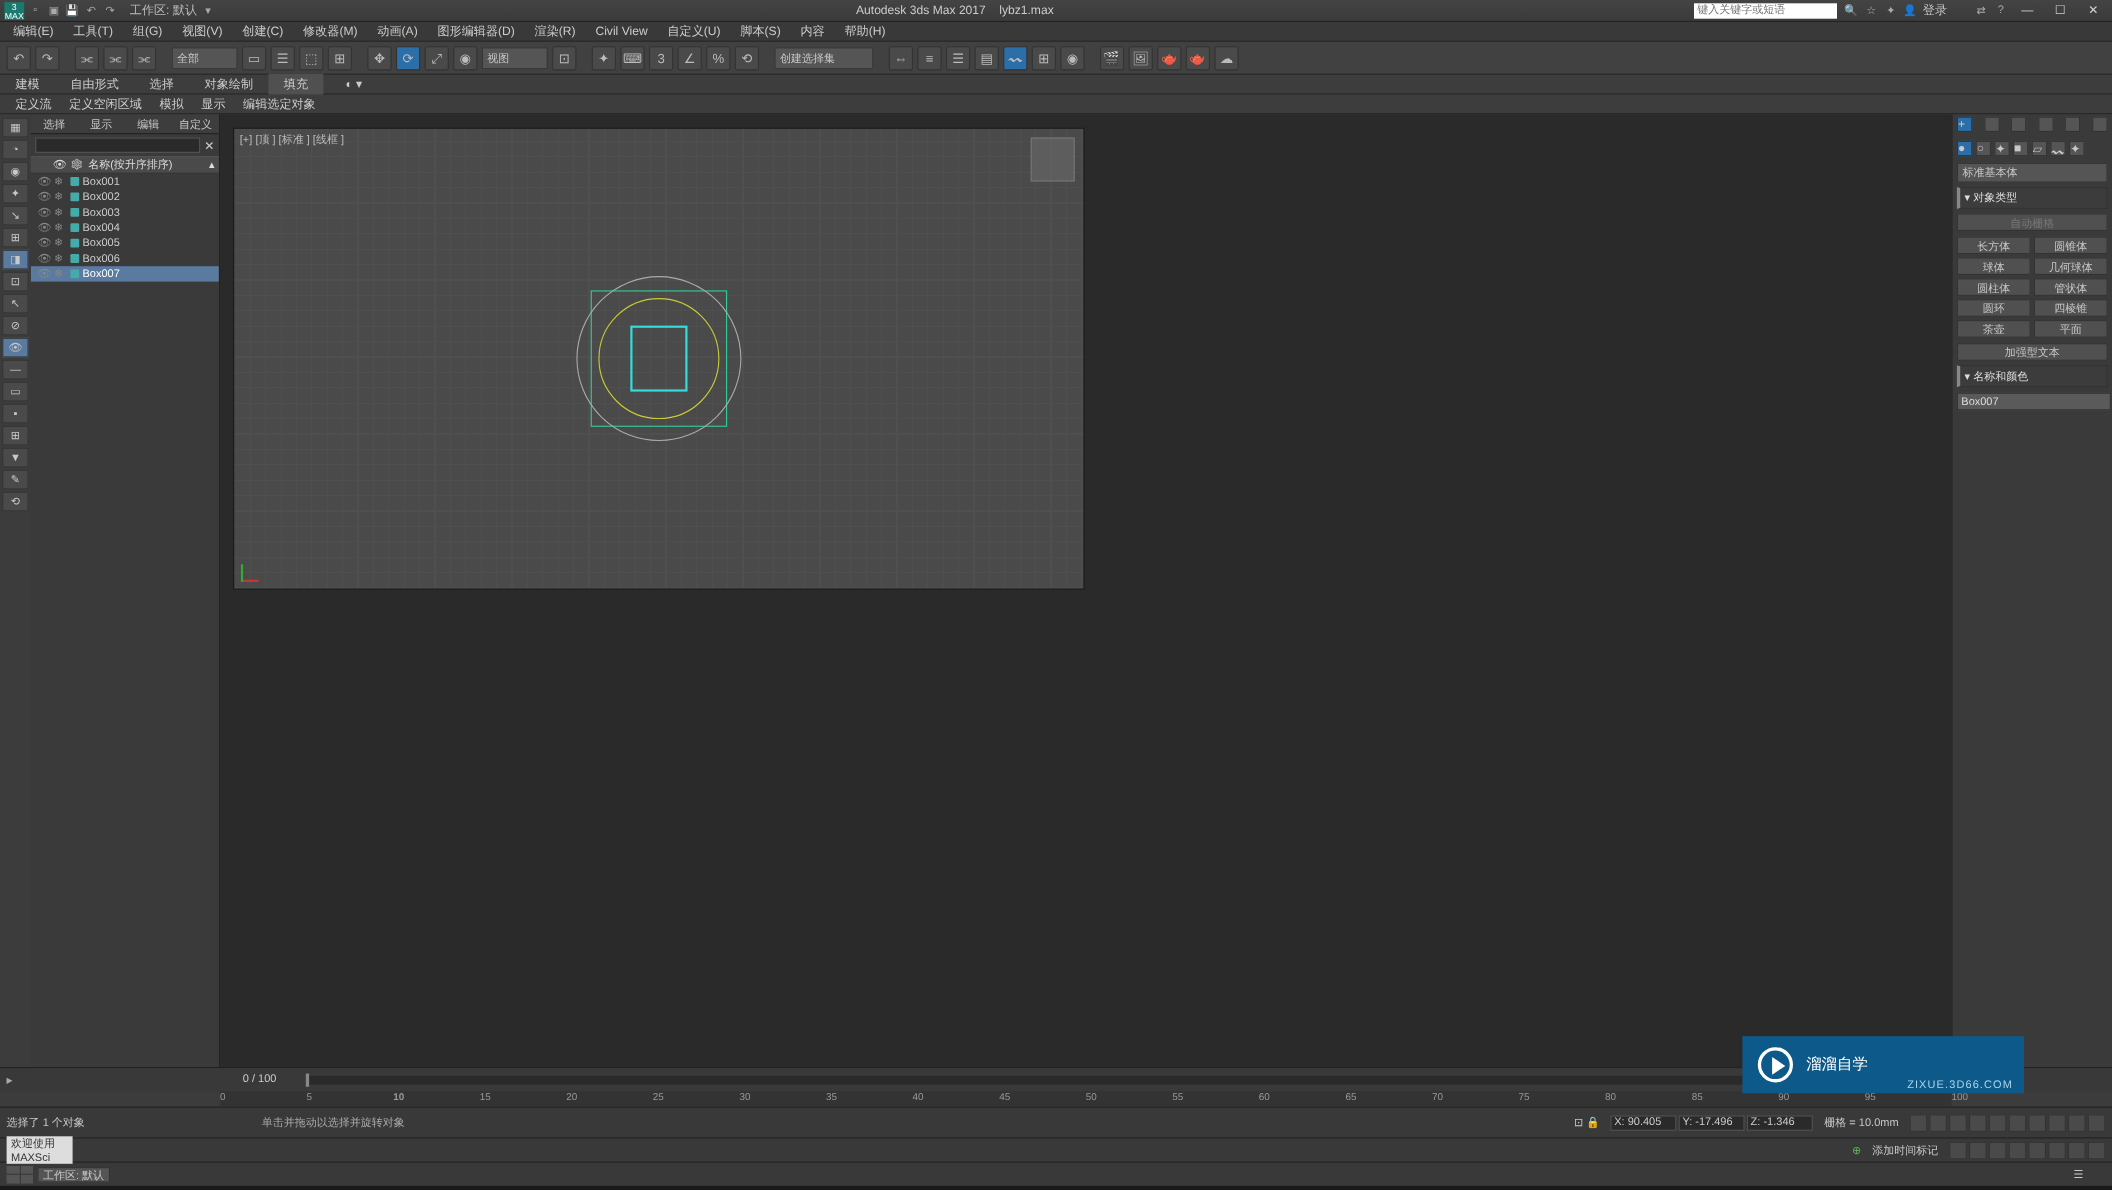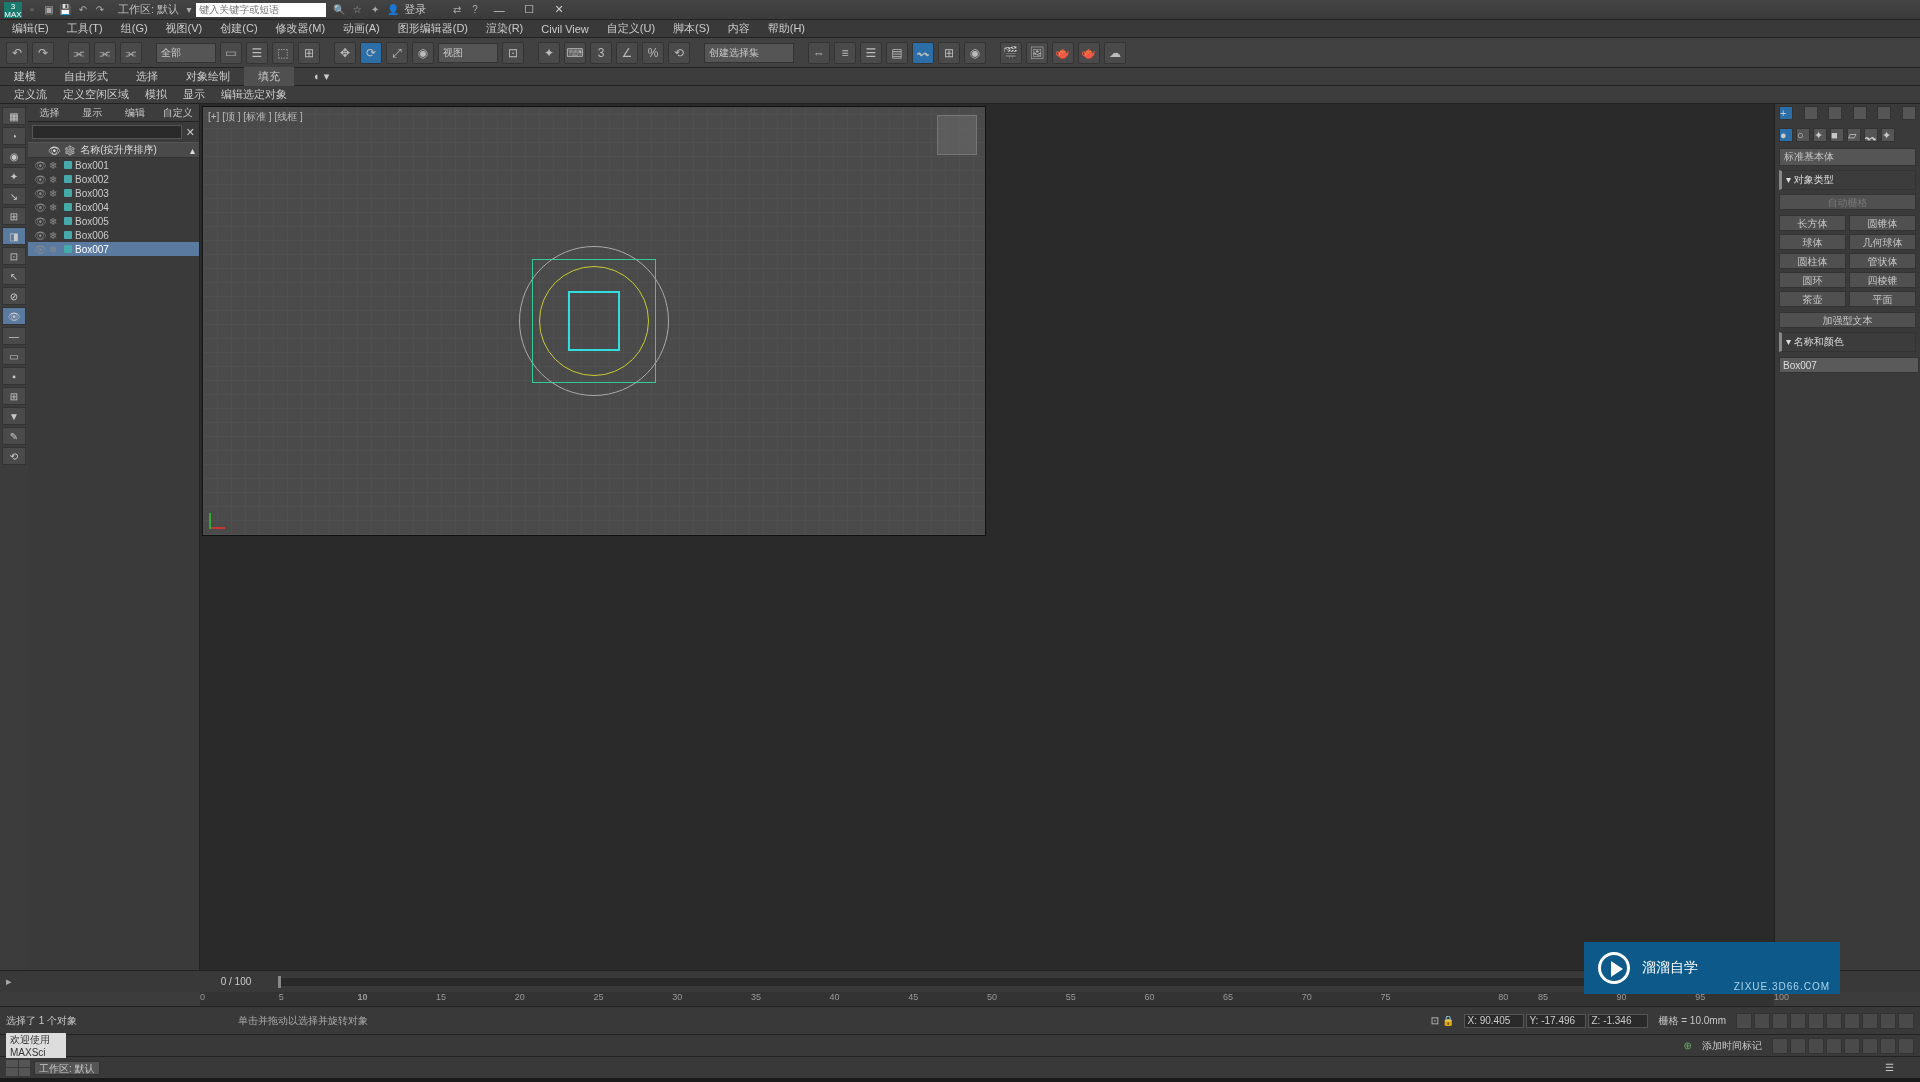--- a/index.html
+++ b/index.html
@@ -42,21 +42,21 @@
 .se-filter { height:20px; display:flex; align-items:center; padding:0 4px; gap:4px;}
 .se-filter input { flex:1; height:14px; background:#2a2a2a; border:1px solid #555; color:#ccc; font-size:10px;}
 .se-head { height:16px; background:#4a4a4a; display:flex; align-items:center; padding-left:20px; font-size:10px; color:#ddd; border-top:1px solid #555; border-bottom:1px solid #333;}
 .se-list { flex:1; background:#3a3a3a; overflow:auto;}
 .se-row { height:14px; display:flex; align-items:center; padding-left:6px; font-size:10px; color:#ccc; gap:3px;}
 .se-row.sel { background:#5a7aa0; color:#fff;}
 .se-row .eye { width:12px; color:#888;}
 .se-row .ice { width:12px; color:#888;}
 .se-row .dot { width:8px; height:8px; background:#4aa; border-radius:1px;}
 
-.viewgrid { flex:1; display:grid; grid-template-columns:1fr 1fr; grid-template-rows:1fr 1fr; gap:3px; background:#2a2a2a; padding:2px;}
+.viewgrid { flex:1; display:grid; grid-template-columns:1fr 1fr; grid-template-rows:1fr 1fr; gap:3px; background:#2a2a2a; padding:12px;}
 .vp { background:#4a4a4a; border:1px solid #111; position:relative; overflow:hidden;}
 .vp.active { border:1px solid #d4a84b;}
 .vp-label { position:absolute; top:3px; left:5px; font-size:10px; color:#bbb; z-index:10;}
 .vp-cube { position:absolute; top:8px; right:8px; width:40px; height:40px; background:#666; border:1px solid #888; opacity:0.7;}
 .vp-axis { position:absolute; bottom:6px; left:6px; width:24px; height:24px;}
 .vp-axis::before { content:""; position:absolute; left:0; bottom:0; width:16px; height:2px; background:#c33;}
 .vp-axis::after { content:""; position:absolute; left:0; bottom:0; width:2px; height:16px; background:#3a3;}
 
 .vp-grid { position:absolute; inset:0; background-image:
   repeating-linear-gradient(0deg,#555 0,#555 1px,transparent 1px,transparent 14px),
@@ -152,20 +152,24 @@
 <div class="titlebar">
   <div class="left-icons">
     <div class="max-logo">3<br>MAX</div>
     <div class="ico">▫</div>
     <div class="ico">▣</div>
     <div class="ico">💾</div>
     <div class="ico">↶</div>
     <div class="ico">↷</div>
     <span class="ws-label">工作区: 默认</span>
     <div class="ico">▾</div>
+  </div>
+  <div class="center">
+    <span>Autodesk 3ds Max 2017</span>&nbsp;&nbsp;&nbsp;
+    <span>lybz1.max</span>
   </div>
   <input class="search" placeholder="键入关键字或短语" style="">
   <div class="right-icons">
     <div class="ico">🔍</div>
     <div class="ico">☆</div>
     <div class="ico">✦</div>
     <div class="ico">👤</div>
     <span>登录</span>
     <div class="ico" style="margin-left:20px;">⇄</div>
     <div class="ico">?</div>
@@ -416,21 +420,21 @@
     <div class="tick" style="left: 30%;">30</div>
     <div class="tick" style="left: 35%;">35</div>
     <div class="tick" style="left: 40%;">40</div>
     <div class="tick" style="left: 45%;">45</div>
     <div class="tick" style="left: 50%;">50</div>
     <div class="tick" style="left: 55%;">55</div>
     <div class="tick" style="left: 60%;">60</div>
     <div class="tick" style="left: 65%;">65</div>
     <div class="tick" style="left: 70%;">70</div>
     <div class="tick" style="left: 75%;">75</div>
-    <div class="tick" style="left: 80%; margin-left: 39px;">80</div>
+    <div class="tick" style="left: 80%;">80</div>
     <div class="tick" style="left: 85%;">85</div>
     <div class="tick" style="left: 90%;">90</div>
     <div class="tick" style="left: 95%;">95</div>
     <div class="tick" style="left: 100%;">100</div>
   </div>
 
 <div class="statusbar">
   <div class="sel">选择了 1 个对象</div>
   <div class="hint">单击并拖动以选择并旋转对象</div>
   <span>⊡ 🔒</span>

